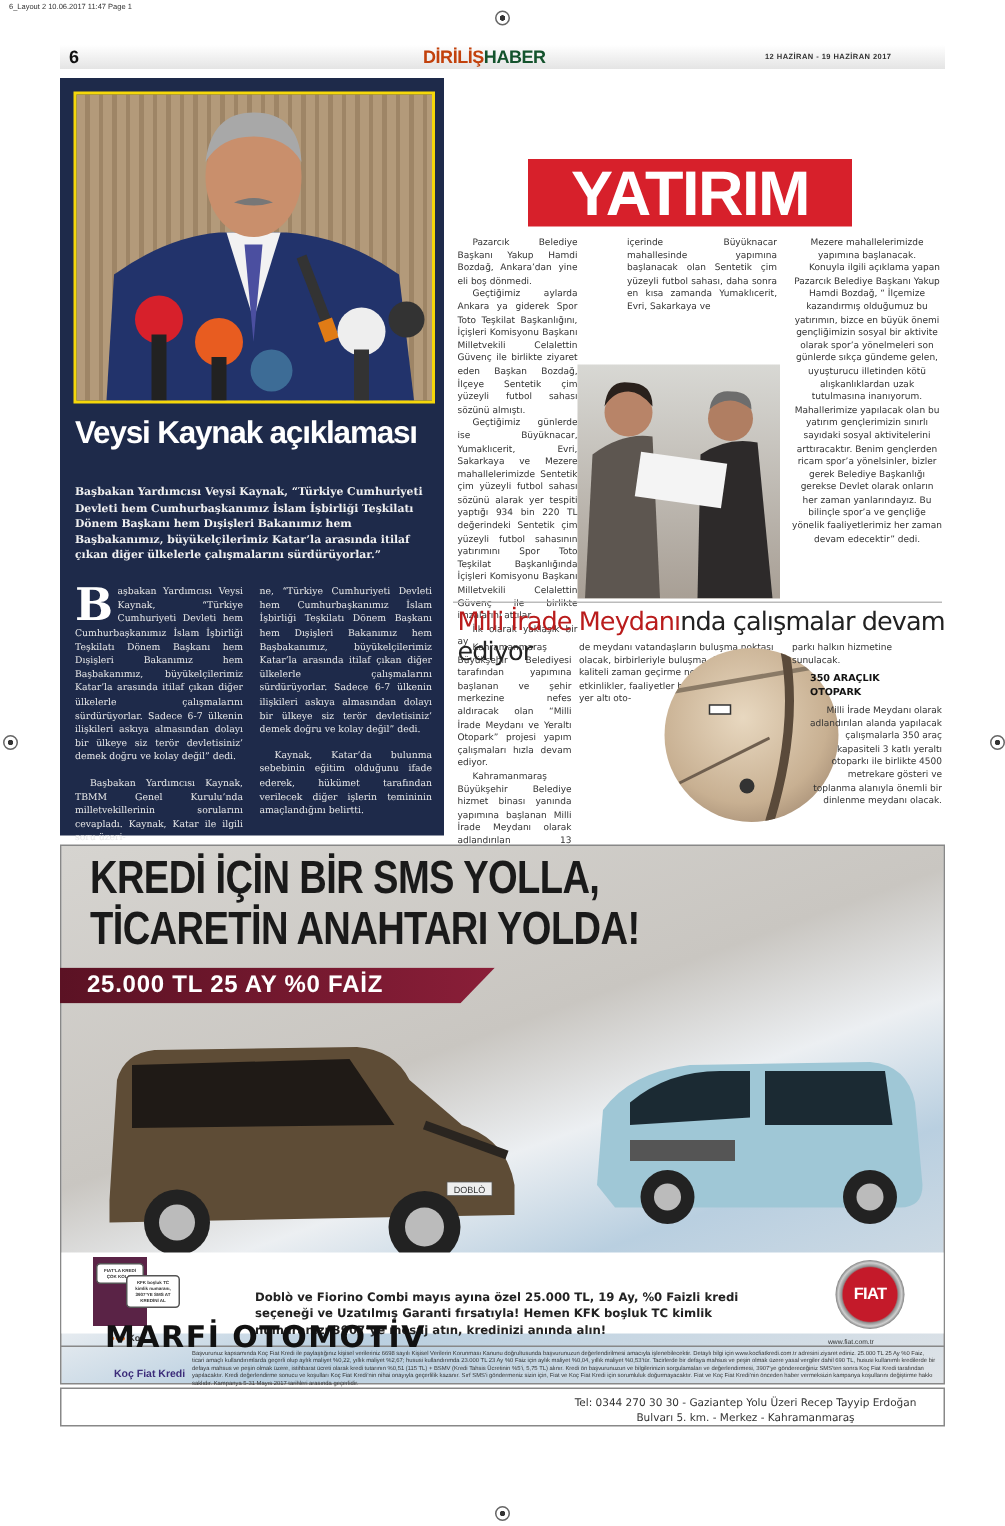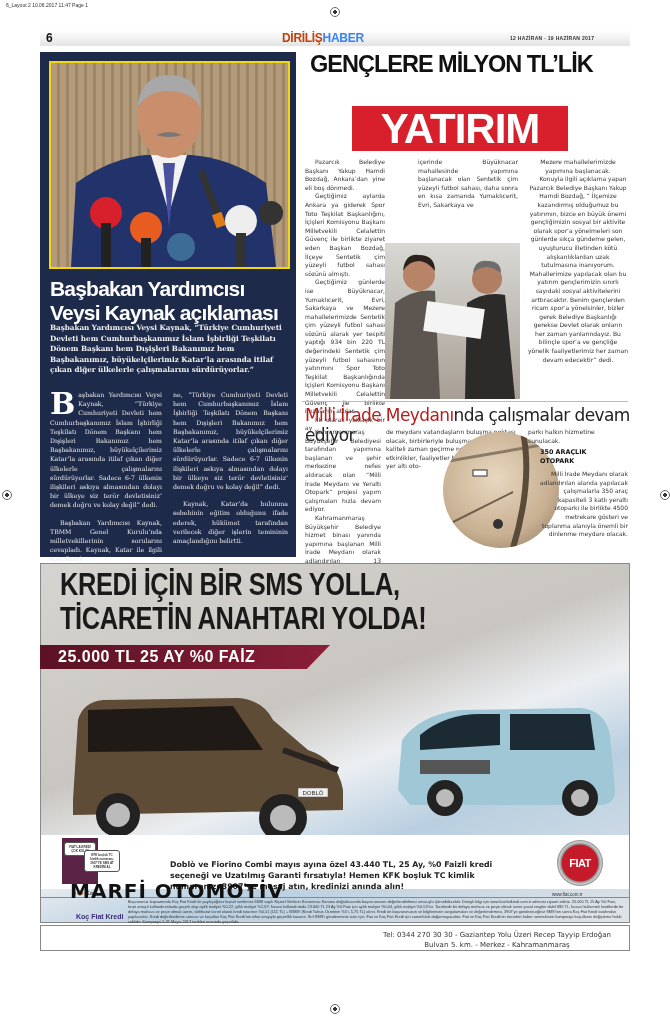--- a/index.html
+++ b/index.html
@@ -3,21 +3,21 @@
 <meta charset="utf-8">
 <style>
   html,body{margin:0;padding:0;background:#fff;}
   body{width:670px;height:1017px;position:relative;overflow:hidden;font-family:"DejaVu Serif",serif;color:#222;}
   .abs{position:absolute;}
   .slug{left:6px;top:2px;font:5px "Liberation Sans",sans-serif;color:#333;}
   .reg{width:8px;height:8px;border-radius:50%;border:1px solid #666;background:radial-gradient(#333 30%,#fff 35%);}
   .hdrbar{left:40px;top:30px;width:590px;height:16px;background:linear-gradient(#fff,#e4e4e4);}
   .pgnum{left:46px;top:31px;font:bold 12px "Liberation Sans",sans-serif;color:#111;}
   .logo{left:282px;top:31px;font:bold 12px "Liberation Sans",sans-serif;letter-spacing:-0.3px;}
-  .logo .d{color:#c2410c;} .logo .h{color:#3b82f6;}
+  .logo .d{color:#c2410c;} .logo .h{color:#14532d;}
   .date{left:510px;top:35px;font:bold 5px "Liberation Sans",sans-serif;color:#333;letter-spacing:.3px;}
   .bluebox{left:40px;top:52px;width:256px;height:505px;background:#1e2a4a;}
   .photo{left:49px;top:61px;width:241px;height:208px;border:2px solid #f5d70a;box-sizing:border-box;overflow:hidden;
     background:repeating-linear-gradient(90deg,#b39a7a 0 6px,#9e8566 6px 9px);}
   .ltitle{left:50px;top:277px;width:246px;font:bold 21px/24px "Liberation Sans",sans-serif;color:#fff;letter-spacing:-0.8px;}
   .lead{left:50px;top:323px;width:240px;font:bold 7.2px/10.6px "DejaVu Serif",serif;color:#f0f0f0;}
   .col{font:6.2px/9.2px "DejaVu Serif",serif;color:#e8e8e8;text-align:justify;}
   .col p{margin:0;text-indent:10px;}
   .col p+p{margin-top:8px;}
   .drop{float:left;font:bold 30px/24px "DejaVu Serif",serif;color:#fff;margin:2px 3px 0 0;}
@@ -85,35 +85,33 @@
     <circle cx="95" cy="165" r="16" fill="#e85c20"></circle>
     <circle cx="190" cy="158" r="16" fill="#eeeeee"></circle>
     <circle cx="130" cy="184" r="14" fill="#3d6c96"></circle>
     <circle cx="220" cy="150" r="12" fill="#333"></circle>
     <rect x="50" y="160" width="10" height="44" fill="#222"></rect>
     <rect x="90" y="175" width="10" height="29" fill="#222"></rect>
     <rect x="185" y="170" width="10" height="34" fill="#333"></rect>
   </svg>
 </div>
 <div class="abs ltitle">
-  <div>Başbakan Yardımcısı</div>
   <div>Veysi Kaynak açıklaması</div>
 </div>
 <div class="abs lead">Başbakan Yardımcısı Veysi Kaynak, “Türkiye Cumhuriyeti Devleti hem Cumhurbaşkanımız İslam İşbirliği Teşkilatı Dönem Başkanı hem Dışişleri Bakanımız hem Başbakanımız, büyükelçilerimiz Katar’la arasında itilaf çıkan diğer ülkelerle çalışmalarını sürdürüyorlar.”</div>
 <div class="abs col" style="left:50px;top:390px;width:112px;">
   <p style="text-indent:0"><span class="drop">B</span><span>aşbakan Yardımcısı Veysi Kaynak, “Türkiye Cumhuriyeti Devleti hem Cumhurbaşkanımız İslam İşbirliği Teşkilatı Dönem Başkanı hem Dışişleri Bakanımız hem Başbakanımız, büyükelçilerimiz Katar’la arasında itilaf çıkan diğer ülkelerle çalışmalarını sürdürüyorlar. Sadece 6-7 ülkenin ilişkileri askıya almasından dolayı bir ülkeye siz terör devletisiniz’ demek doğru ve kolay değil” dedi.</span></p>
   <p>Başbakan Yardımcısı Kaynak, TBMM Genel Kurulu’nda milletvekillerinin sorularını cevapladı. Kaynak, Katar ile ilgili soru üzeri-</p>
 </div>
 <div class="abs col" style="left:173px;top:390px;width:115px;">
   <p style="text-indent:0">ne, “Türkiye Cumhuriyeti Devleti hem Cumhurbaşkanımız İslam İşbirliği Teşkilatı Dönem Başkanı hem Dışişleri Bakanımız hem Başbakanımız, büyükelçilerimiz Katar’la arasında itilaf çıkan diğer ülkelerle çalışmalarını sürdürüyorlar. Sadece 6-7 ülkenin ilişkileri askıya almasından dolayı bir ülkeye siz terör devletisiniz’ demek doğru ve kolay değil” dedi.</p>
   <p>Kaynak, Katar’da bulunma sebebinin eğitim olduğunu ifade ederek, hükümet tarafından verilecek diğer işlerin temininin amaçlandığını belirtti.</p>
 </div>
 
 <div class="abs rtitle">
-  <div>GENÇLERE MİLYON TL’LİK</div>
 </div>
 <div class="abs redbar">YATIRIM</div>
 
 <div class="abs ncol" style="left:305px;top:158px;width:80px;">
   <p>Pazarcık Belediye Başkanı Yakup Hamdi Bozdağ, Ankara’dan yine eli boş dönmedi.</p>
   <p>Geçtiğimiz aylarda Ankara ya giderek Spor Toto Teşkilat Başkanlığını, İçişleri Komisyonu Başkanı Milletvekili Celalettin Güvenç ile birlikte ziyaret eden Başkan Bozdağ, İlçeye Sentetik çim yüzeyli futbol sahası sözünü almıştı.</p>
   <p>Geçtiğimiz günlerde ise Büyüknacar, Yumaklıcerit, Evri, Sakarkaya ve Mezere mahallelerimizde Sentetik çim yüzeyli futbol sahası sözünü alarak yer tespiti yaptığı 934 bin 220 TL değerindeki Sentetik çim yüzeyli futbol sahasının yatırımını Spor Toto Teşkilat Başkanlığında İçişleri Komisyonu Başkanı Milletvekili Celalettin Güvenç ile birlikte imzalarını attılar.</p>
   <p>İlk olarak yaklaşık bir ay</p>
 </div>
 <div class="abs ncol" style="left:418px;top:158px;width:100px;">
@@ -195,21 +193,21 @@
     <circle cx="190" cy="118" r="18" fill="#222"></circle>
       <circle cx="190" cy="118" r="9" fill="#bbb"></circle>
   </svg>
 </div>
 
 <div class="abs adwhite"></div>
 <div class="abs phone"></div>
 <div class="abs bubble" style="left:64px;top:842px;width:26px;">FIAT’LA KREDİ ÇOK KOLAY</div>
 <div class="abs bubble" style="left:84px;top:850px;width:30px;">KFK boşluk TC kimlik numaranı, 3907’YE SMS AT KREDİNİ AL</div>
 <div class="abs adcopy">
-  <span>Doblò ve Fiorino Combi mayıs ayına özel 43.440 TL, 25 Ay, %0 Faizli kredi seçeneği ve Uzatılmış Garanti fırsatıyla! </span><b>Hemen KFK boşluk TC kimlik numaranızı 3907’ye mesaj atın, kredinizi anında alın!</b>
+  <span>Doblò ve Fiorino Combi mayıs ayına özel 25.000 TL, 19 Ay, %0 Faizli kredi seçeneği ve Uzatılmış Garanti fırsatıyla! </span><b>Hemen KFK boşluk TC kimlik numaranızı 3907’ye mesaj atın, kredinizi anında alın!</b>
 </div>
 <div class="abs fiatlogo">FIAT</div>
 <div class="abs fiaturl">www.fiat.com.tr</div>
 <div class="abs koc"><span>●●●</span> <span style="color:#333">Koç</span></div>
 
 <div class="abs legal"></div>
 <div class="abs legalbrand">Koç Fiat Kredi</div>
 <div class="abs legaltext">Başvurunuz kapsamında Koç Fiat Kredi ile paylaştığınız kişisel verileriniz 6698 sayılı Kişisel Verilerin Korunması Kanunu doğrultusunda başvurunuzun değerlendirilmesi amacıyla işlenebilecektir. Detaylı bilgi için www.kocfiatkredi.com.tr adresini ziyaret ediniz. 25.000 TL 25 Ay %0 Faiz, ticari amaçlı kullandırımlarda geçerli olup aylık maliyet %0,22, yıllık maliyet %2,67; hususi kullandırımda 23.000 TL 23 Ay %0 Faiz için aylık maliyet %0,04, yıllık maliyet %0,53’tür. Tacirlerde bir defaya mahsus ve peşin olmak üzere yasal vergiler dahil 690 TL, hususi kullanımlı kredilerde bir defaya mahsus ve peşin olmak üzere, istihbarat ücreti olarak kredi tutarının %0,51 (115 TL) + BSMV (Kredi Tahsis Ücretinin %5’i, 5,75 TL) alınır. Kredi ön başvurunuzun ve bilgilerinizin sorgulamaları ve değerlendirmesi, 3907’ye göndereceğiniz SMS’ten sonra Koç Fiat Kredi tarafından yapılacaktır. Kredi değerlendirme sonucu ve koşulları Koç Fiat Kredi’nin nihai onayıyla geçerlilik kazanır. Sırf SMS’i göndermeniz sizin için, Fiat ve Koç Fiat Kredi için sorumluluk doğurmayacaktır. Fiat ve Koç Fiat Kredi’nin önceden haber vermeksizin kampanya koşullarını değiştirme hakkı saklıdır. Kampanya 5-31 Mayıs 2017 tarihleri arasında geçerlidir.</div>
 
 <div class="abs dealer"></div>

